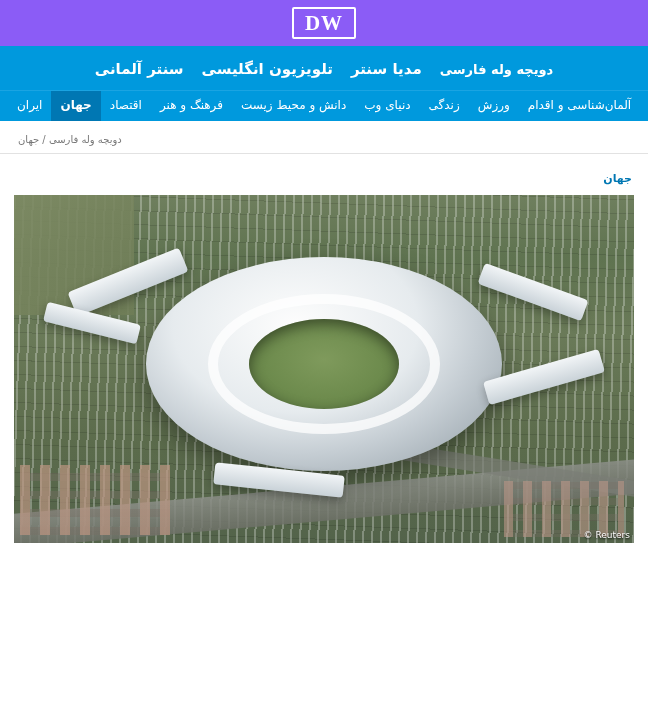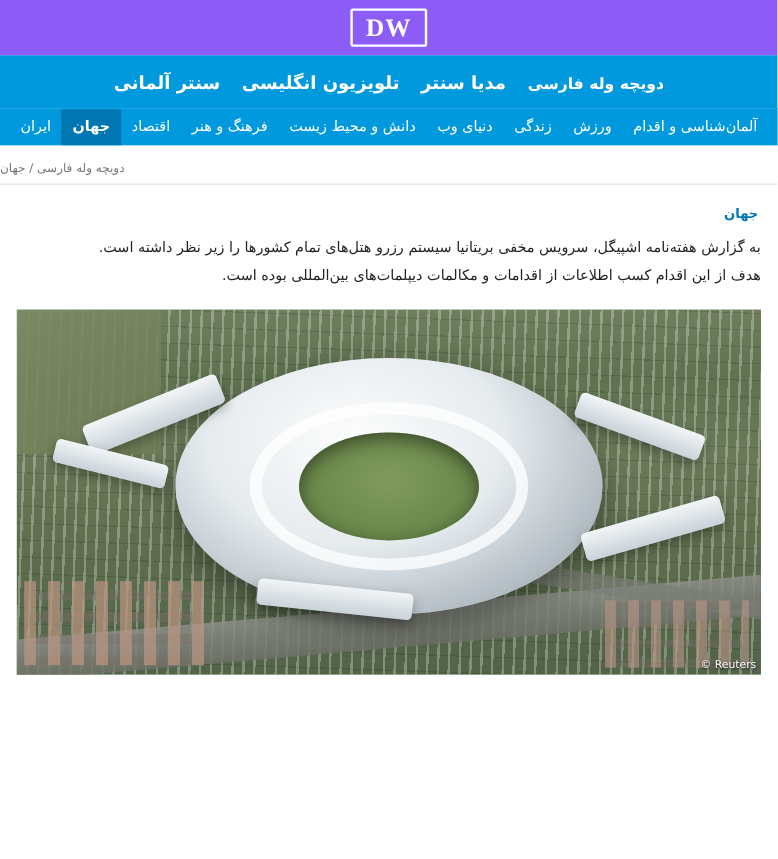--- a/index.html
+++ b/index.html
@@ -85,21 +85,21 @@
     cursor: pointer;
   }
   .navrow .nav-item.active {
     background: #0077b3;
     font-weight: bold;
   }
 
   
   .breadcrumb-wrap {
     border-bottom: 1px solid #e2e2e2;
-    padding: 7px 12px 6px 0;
+    padding: 7px 12px 6px 18px;
     text-align: left;
   }
   .breadcrumb {
     color: #777777;
     font-size: 10px;
     direction: rtl;
     display: inline-block;
   }
 
   
@@ -129,21 +129,21 @@
     text-align: right;
     margin: 0 0 16px 0;
   }
   .lede p { margin: 0; }
 
   
   .figure {
     position: relative;
     margin: 0 0 0 0;
     width: 620px;
-    height: 304px;
+    height: 348px;
     overflow: hidden;
     background: #5b6b50;
   }
   .photo {
     position: absolute;
     inset: 0;
     
     background:
       radial-gradient(ellipse 150px 92px at 50% 50%, rgba(255,255,255,0) 0 38%, rgba(200,208,212,0.0) 38%),
       linear-gradient(180deg, #6f7f5e 0%, #5f7350 18%, #6a7a58 40%, #5c6c4c 70%, #53634a 100%);
@@ -273,24 +273,20 @@
 
 <div class="breadcrumb-wrap">
   <span class="breadcrumb">دویچه وله فارسی / جهان</span>
 </div>
 
 <div class="content">
 
   <div class="kicker">جهان</div>
 
 
-  <div class="lede">
-    <p>به گزارش هفته‌نامه اشپیگل، سرویس مخفی بریتانیا سیستم رزرو هتل‌های تمام کشورها را زیر نظر داشته است.</p>
-    <p>هدف از این اقدام کسب اطلاعات از اقدامات و مکالمات دیپلمات‌های بین‌المللی بوده است.</p>
-  </div>
 
   <div class="figure">
     <div class="photo"></div>
     <div class="cars"></div>
     <div class="field-left"></div>
     <div class="road"></div>
     <div class="road2"></div>
 
     <div class="donut">
       <div class="donut-ring"></div>

